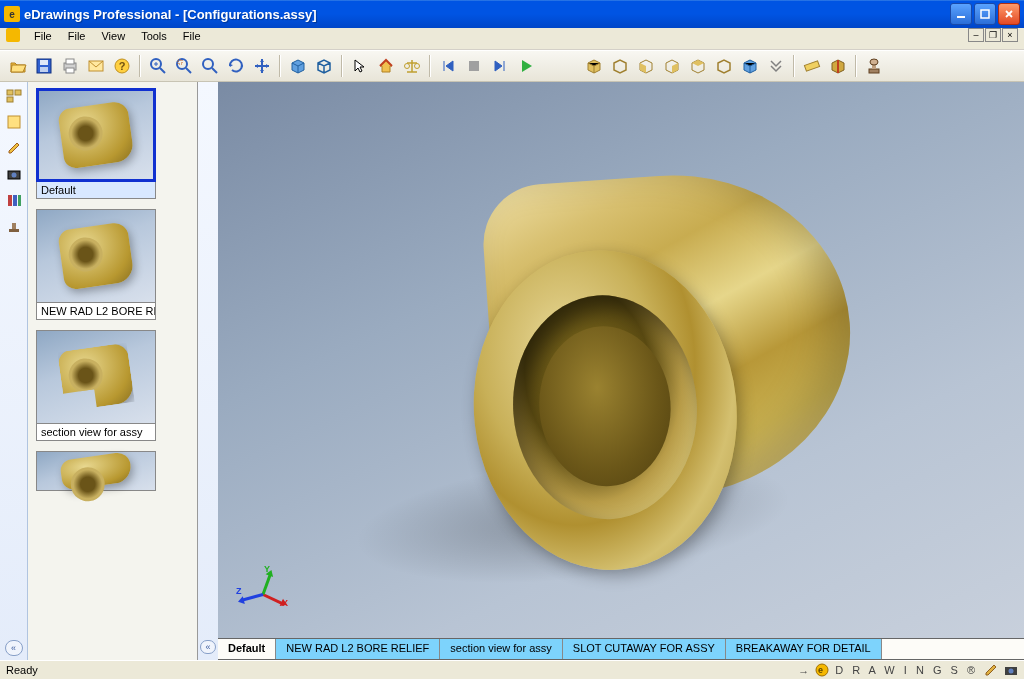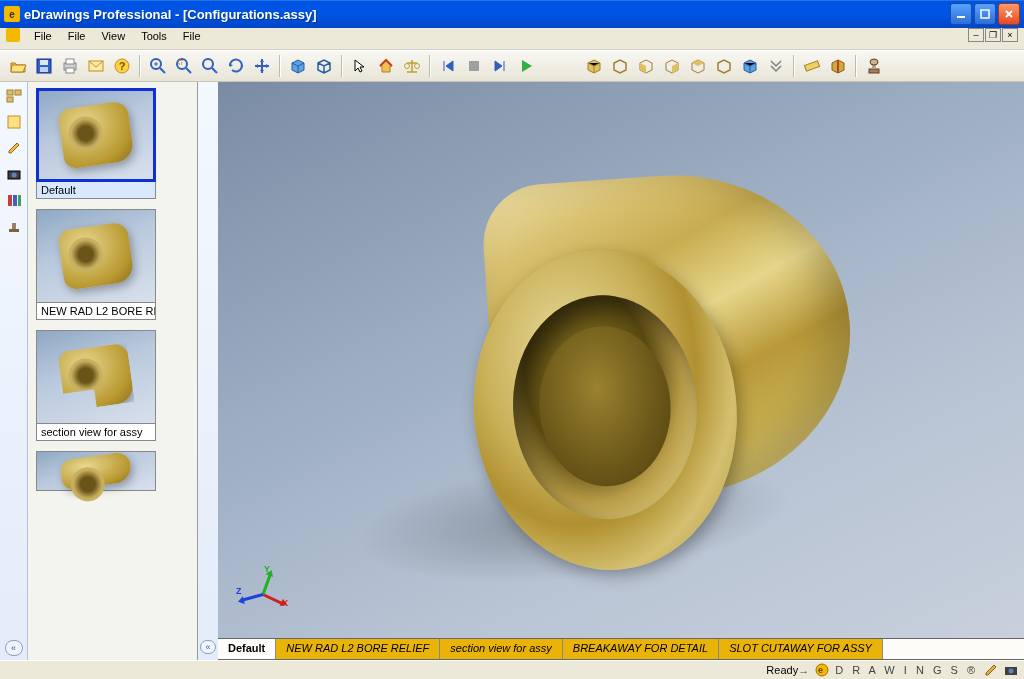--- a/index.html
+++ b/index.html
@@ -66,23 +66,23 @@
 .triad .ax-y .arrow { border-left-color: #20b020; }
 .triad .ax-z .arrow { border-left-color: #2040e0; }
 .triad .lbl { position: absolute; font-size: 9px; font-weight: bold; }
 .triad .lx { color:#d02020; left: 44px; top: 30px; }
 .triad .ly { color:#20b020; left: 26px; top: -4px; }
 .triad .lz { color:#2040e0; left: -2px; top: 18px; }
 
 .view-tabs { height: 22px; border-top: 1px solid #666; border-bottom: 1px solid #666; background: #fdfcf8; display: flex; overflow: hidden; }
 .view-tab { padding: 3px 10px; border-right: 1px solid #888; font-size: 11px; white-space: nowrap; cursor: pointer; }
 .view-tab.active { background: #fdfcf8; font-weight: bold; }
-.view-tab:not(.active) { background: #eab308; font-style: italic; }
-
-.statusbar { height: 19px; background: #ece9d8; border-top: 1px solid #fff; display: flex; align-items: center; padding: 0 6px; font-size: 11px; text-align: right; }
+.view-tab:not(.active) { background: #7dd3fc; }
+
+.statusbar { height: 19px; background: #ece9d8; border-top: 1px solid #fff; display: flex; align-items: center; padding: 0 6px; font-size: 11px; }
 .statusbar .status-text { flex: 1; }
 .statusbar .brand { display: flex; align-items: center; gap: 6px; font-family: 'Arial', sans-serif; letter-spacing: 3px; font-size: 11px; color: #444; }
 
 svg { display: block; }
 </style>
 </head>
 <body>
 
 <div class="titlebar">
   <div class="app-icon">e</div>
@@ -399,22 +399,22 @@
           </div>
         <div class="lbl lx">X</div>
         <div class="lbl ly">Y</div>
         <div class="lbl lz">Z</div>
       </div>
     </div>
     <div class="view-tabs">
       <div class="view-tab active">Default</div>
       <div class="view-tab">NEW RAD L2 BORE RELIEF</div>
       <div class="view-tab">section view for assy</div>
+      <div class="view-tab">SLOT CUTAWAY FOR ASSY</div>
       <div class="view-tab">BREAKAWAY FOR DETAIL</div>
-      <div class="view-tab">SLOT CUTAWAY FOR ASSY</div>
     </div>
   </div>
 </div>
 
 <div class="statusbar">
   <div class="status-text">Ready</div>
   <div class="brand">
     <span style="letter-spacing:0;">→</span>
     <svg width="14" height="14">
         <circle cx="7" cy="7" r="6" fill="#f5b800" stroke="#a07000"></circle>

